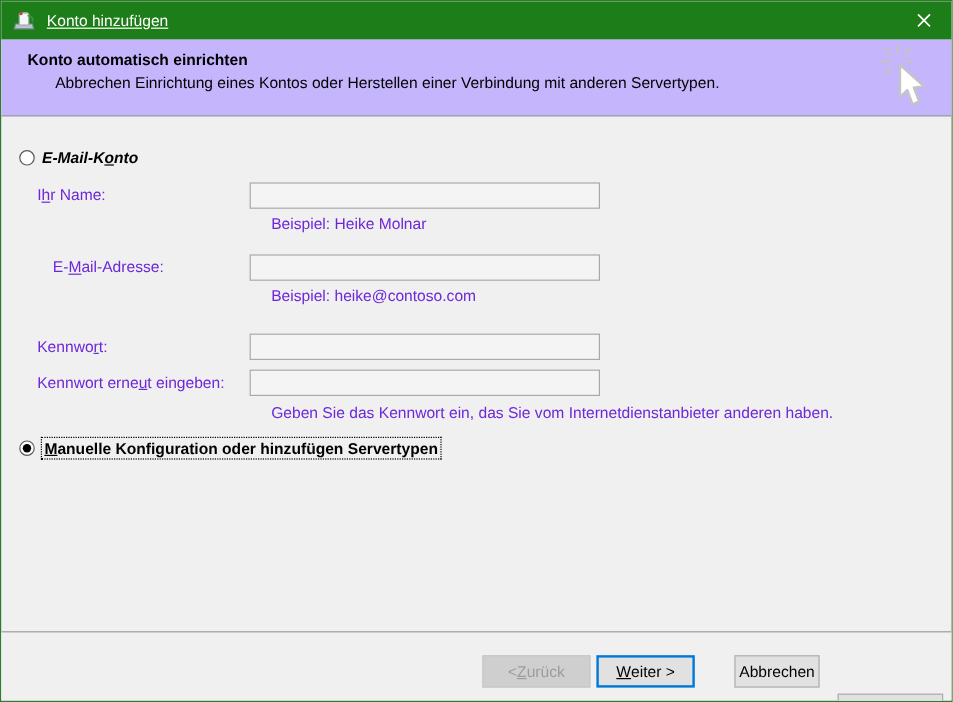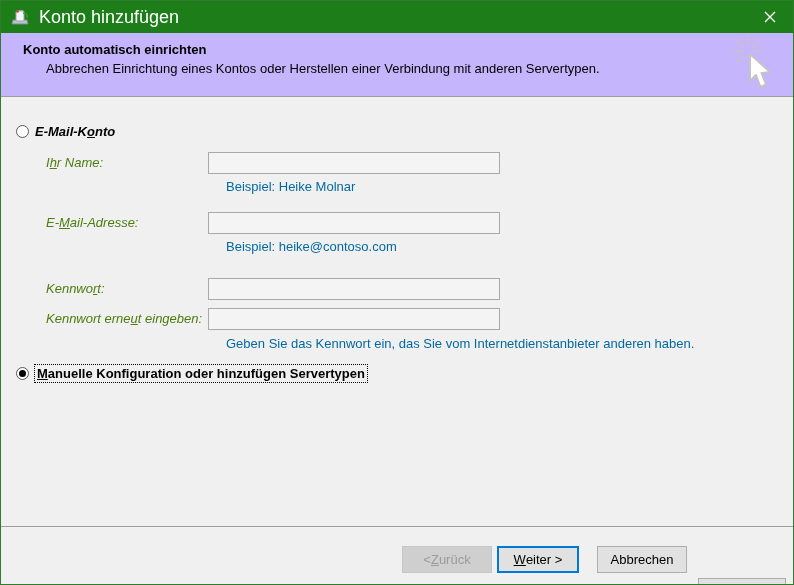--- a/index.html
+++ b/index.html
@@ -6,63 +6,63 @@
   * { box-sizing:border-box; }
   .window {
     position:relative; width:794px; height:585px;
     border:1px solid #2d7d2d; background:#f0f0f0;
     font-family:"Liberation Sans", sans-serif; font-size:13px; color:#000;
     overflow:hidden;
   }
   
   .titlebar { height:32px; background:#1d7d18; display:flex; align-items:center; color:#fff; }
   .app-icon { margin-left:9px; width:20px; height:20px; display:flex; align-items:center; }
-  .title-text { margin-left:9px; font-size:18px; }
+  .title-text { margin-left:9px; font-size:13px;text-decoration:underline; }
   .close-btn { margin-left:auto; width:46px; height:32px; display:flex; align-items:center; justify-content:center; cursor:default; }
   
   .header { height:64px; background:#c4b5fd; border-bottom:1px solid #9d9d9d; position:relative; }
   .header-title { position:absolute; left:22px; top:9px; font-weight:bold; }
   .header-subtitle { position:absolute; left:45px; top:28px; }
   .cursor-icon { position:absolute; right:16px; top:3px; }
   
   .main { position:relative; height:429px; }
   .radio-row { position:absolute; display:flex; align-items:center; }
   .radio-row-email { left:15px; top:27px;font-style:italic; }
   .radio-row-manual { left:15px; top:268px; }
   .radio { width:13px; height:13px; border-radius:50%; border:1px solid #5a5a5a; background:#fff; flex:0 0 auto; }
   .radio.selected::after { content:""; display:block; width:7px; height:7px; margin:2px; border-radius:50%; background:#000; }
   .radio-label { margin-left:6px; font-weight:bold; }
   .focus-ring { outline:1px dotted #000; padding:1px 2px; }
-  .field-label { position:absolute; left:45px; color:#4d7c0f; line-height:22px;font-style:italic; }
+  .field-label { position:absolute; left:30px; color:#6d28d9; line-height:22px; }
   .text-input {
     position:absolute; left:207px; width:292px; height:22px;
     background:#f4f4f4; border:1px solid #a9a9a9;
     font-family:"Liberation Sans", sans-serif; font-size:13px; padding:0 4px;
   }
-  .example-text { position:absolute; left:225px; color:#0369a1; }
+  .example-text { position:absolute; left:225px; color:#6d28d9; }
   .acc { text-decoration:underline; }
   
   .lbl-name   { top:55px; }  .inp-name   { top:55px; }
   .ex-name    { top:82px; }
-  .lbl-email  { top:115px; } .inp-email  { top:115px; }
+  .lbl-email  { top:115px;margin-left:13px; } .inp-email  { top:115px; }
   .ex-email   { top:142px; }
   .lbl-pass   { top:181px; } .inp-pass   { top:181px; }
   .lbl-pass2  { top:211px;text-align:center; } .inp-pass2  { top:211px; }
   .hint-pass  { top:239px; }
   
   .footer { height:57px; border-top:1px solid #9d9d9d; position:relative; background:#f0f0f0; }
   .btn {
     position:absolute; top:19px; height:27px;
     background:#e1e1e1; border:1px solid #adadad;
     font-family:"Liberation Sans", sans-serif; font-size:13px; color:#000;
     display:flex; align-items:center; justify-content:center; cursor:default;
   }
   .btn-back   { left:401px; width:90px; background:#cfcfcf; border:1px solid #c6c6c6; color:#9c9c9c; }
   .btn-next   { left:496px; width:82px; border:2px solid #0078d7; }
-  .btn-cancel { left:596px; width:90px; }
+  .btn-cancel { left:611px; width:71px; }
   .btn-help   { left:697px; width:88px;margin-top:32px; }
 </style>
 </head>
 <body>
 
 <div class="window">
 
   <div class="titlebar">
     <span class="app-icon">
       <svg width="20" height="20" viewBox="0 0 20 20">

